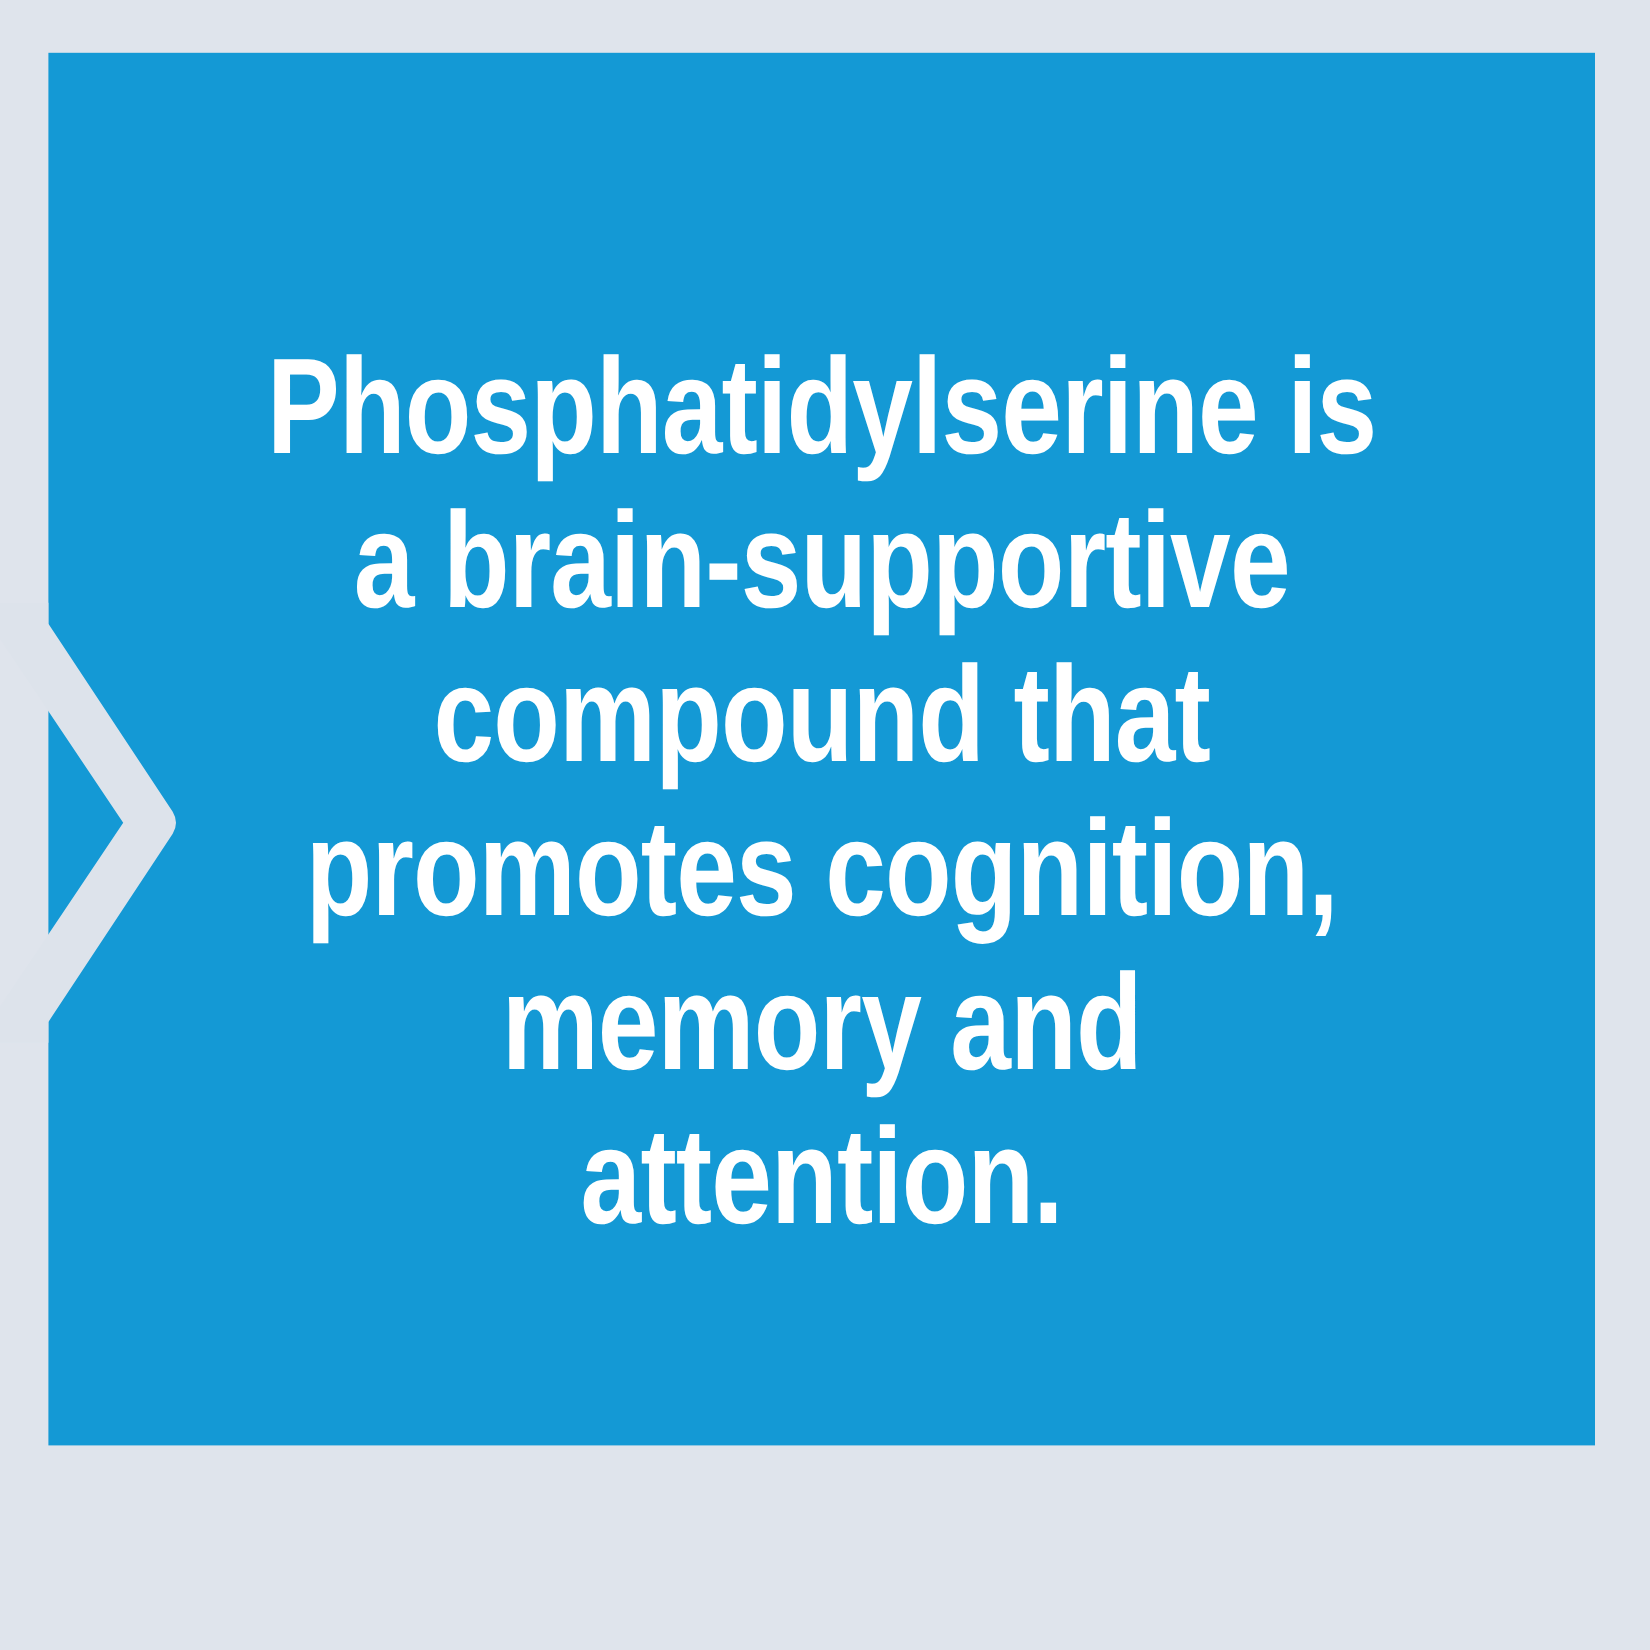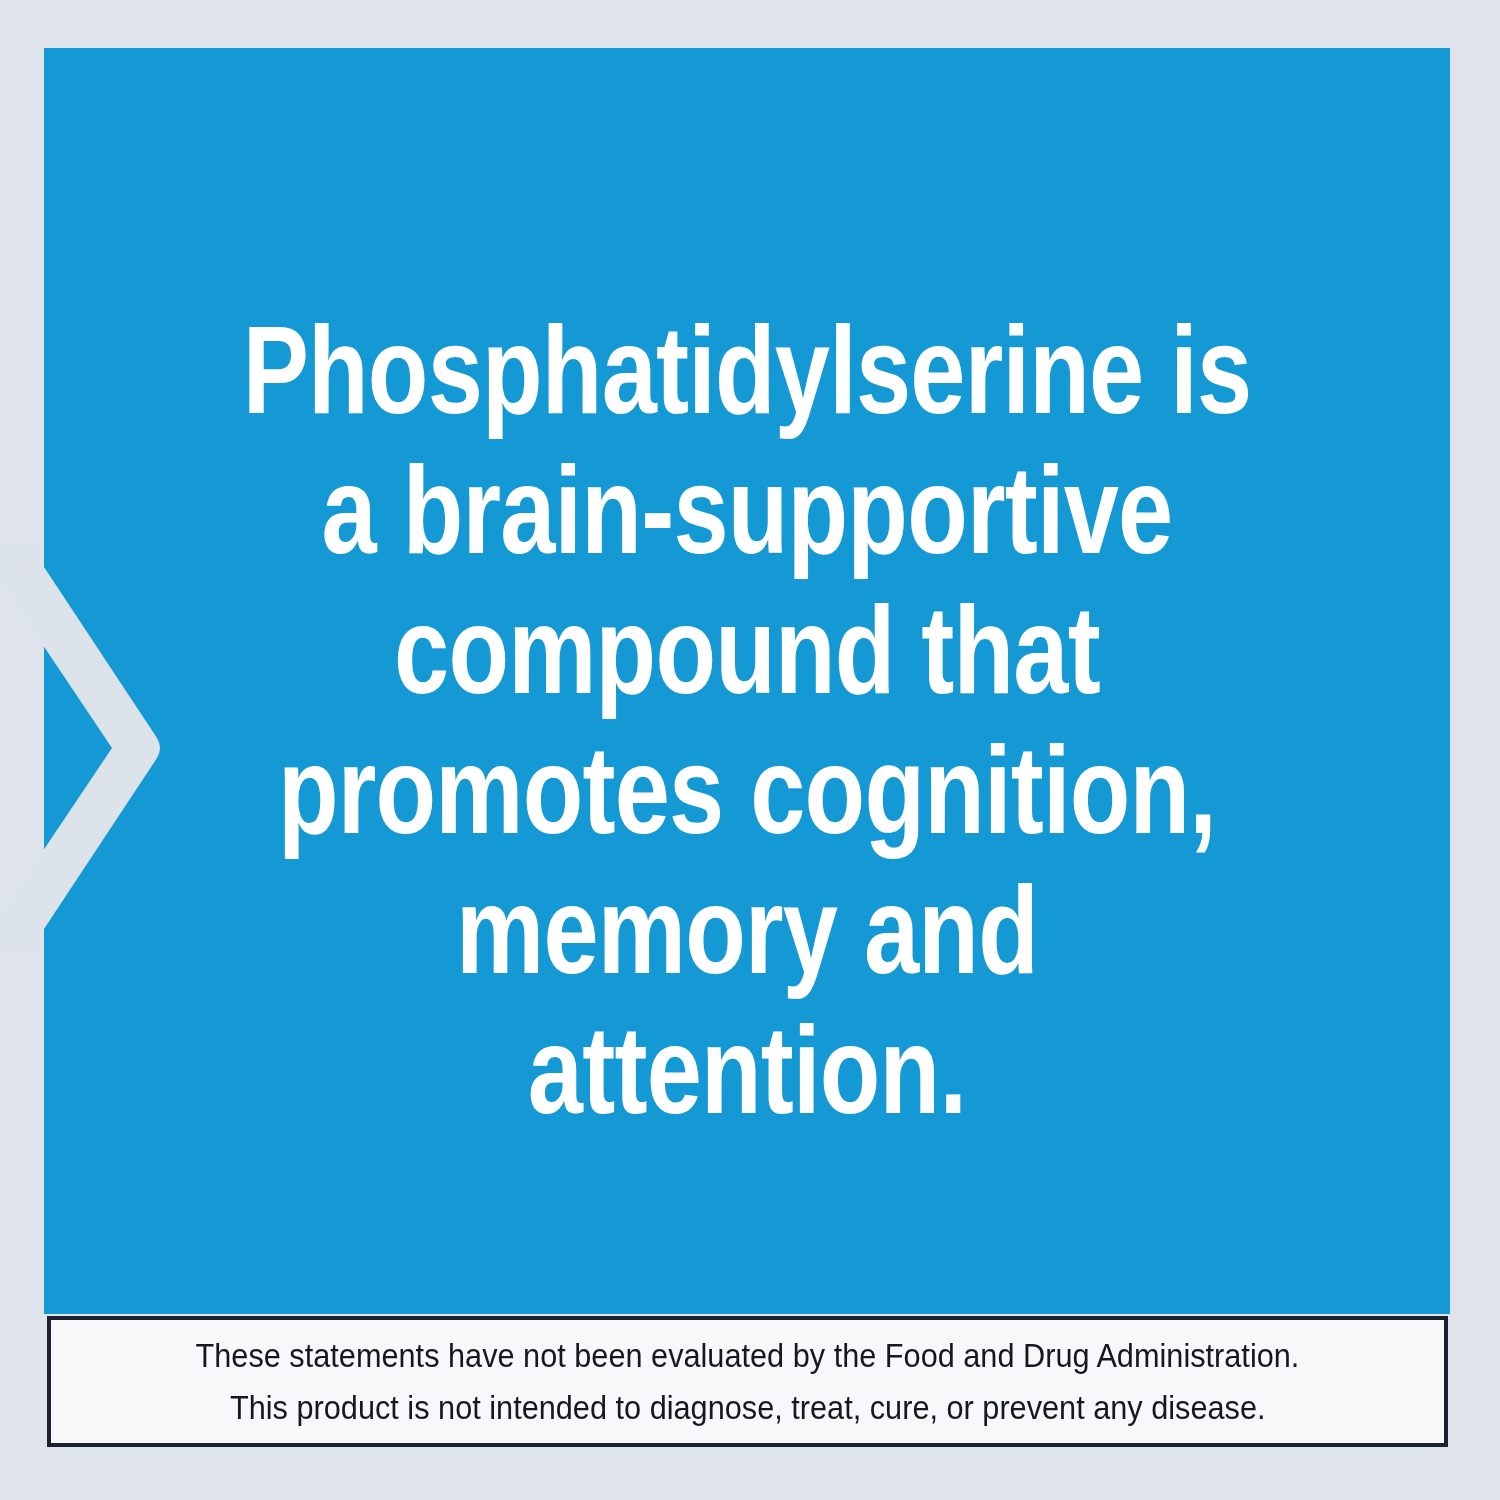--- a/index.html
+++ b/index.html
@@ -117,18 +117,14 @@
 
   <div class="headline">
     <span class="hl-line">Phosphatidylserine is</span>
     <span class="hl-line">a brain-supportive</span>
     <span class="hl-line">compound that</span>
     <span class="hl-line">promotes cognition,</span>
     <span class="hl-line">memory and</span>
     <span class="hl-line">attention.</span>
   </div>
 
-  <div class="disclaimer-box">
-    <span class="disclaimer-line">These statements have not been evaluated by the Food and Drug Administration.</span>
-    <span class="disclaimer-line">This product is not intended to diagnose, treat, cure, or prevent any disease.</span>
-  </div>
 
 </div>
 
 </body></html>

